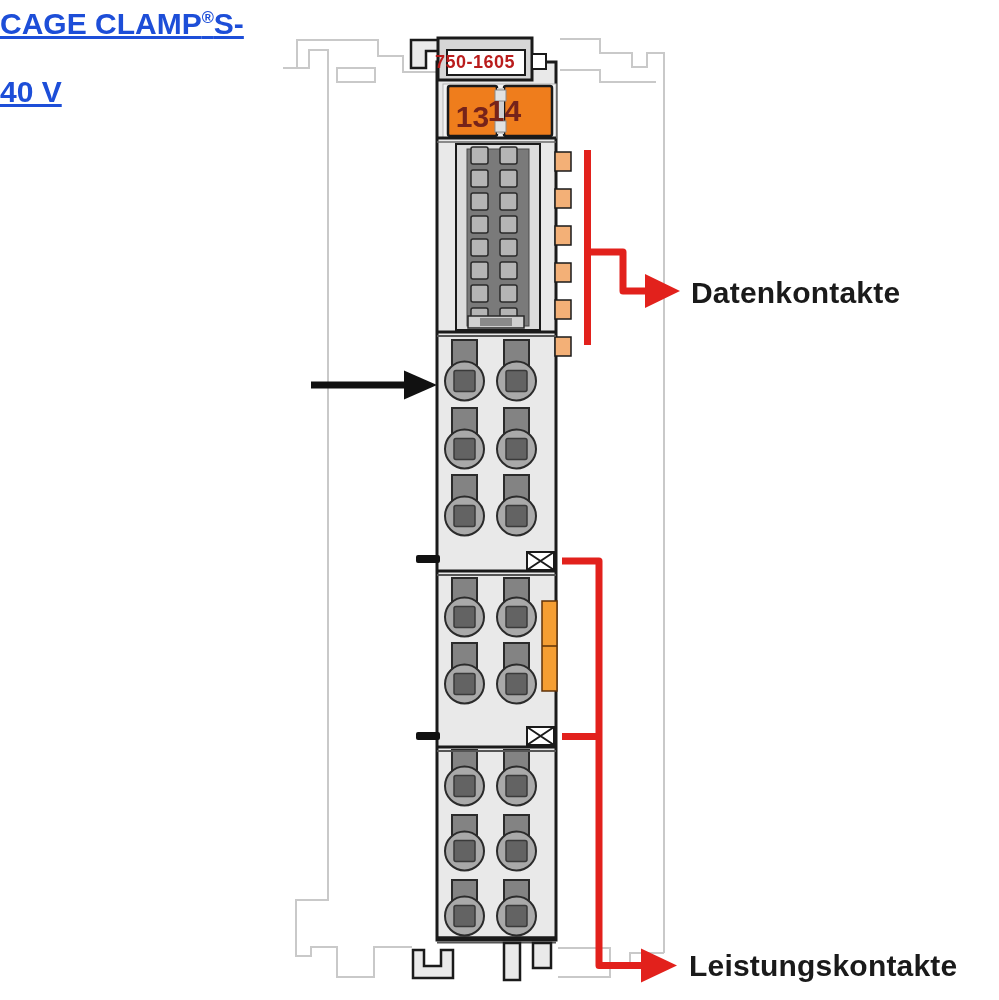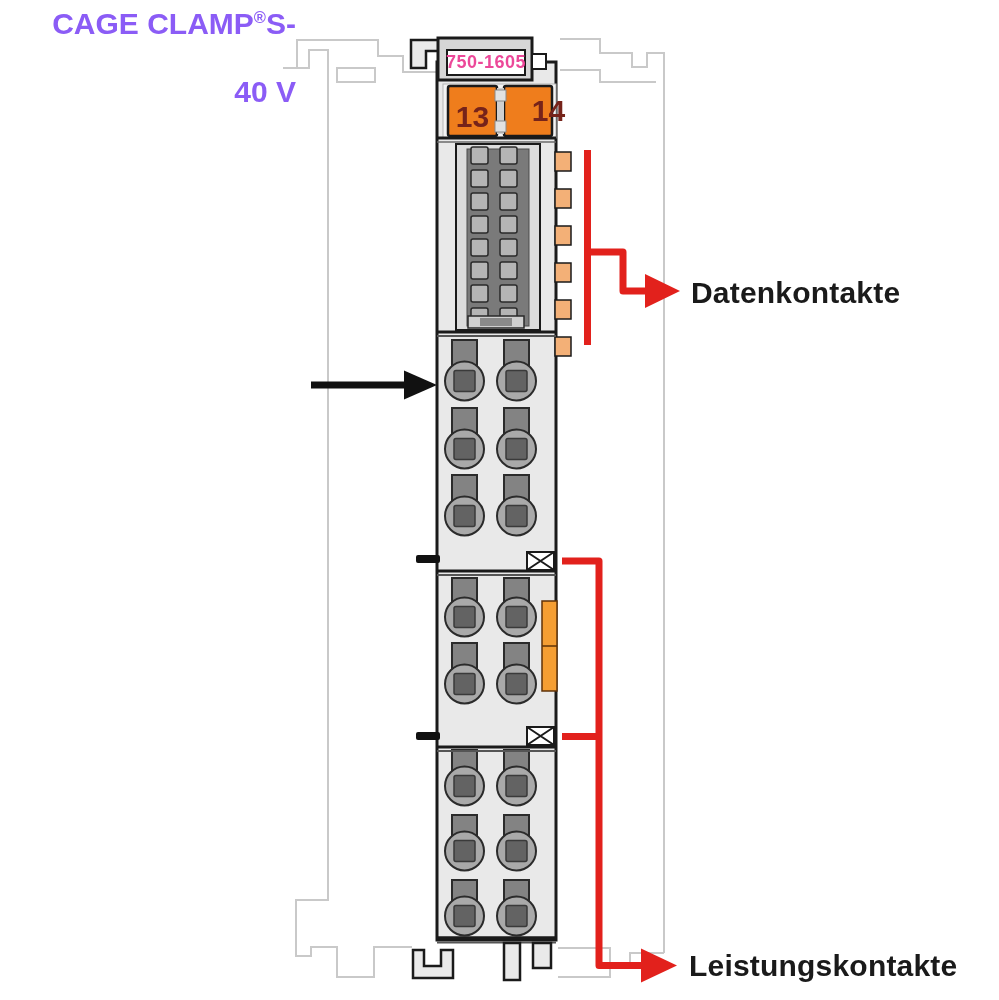--- a/index.html
+++ b/index.html
@@ -3,30 +3,30 @@
 <meta charset="utf-8">
 <style>
   html,body{margin:0;padding:0;background:#ffffff;}
   #stage{
     position:relative;width:999px;height:1000px;background:#ffffff;overflow:hidden;
     font-family:"Liberation Sans", sans-serif;
   }
   #stage svg{position:absolute;left:0;top:0;}
   .lbl{position:absolute;color:#1a1a1a;font-weight:bold;white-space:nowrap;}
   .annot{font-size:30px;line-height:32px;letter-spacing:0.2px;}
-  #cage-label{left:0;top:362px;width:296px;text-align:right;font-size:30px;line-height:34px;font-weight:bold;color:#8b5cf6;}
+  #cage-label{left:0;top:362px;width:296px;font-size:30px;line-height:34px;font-weight:bold;color:#1d4ed8;text-decoration:underline;}
   #cage-label sup{font-size:0.55em;vertical-align:super;}
   #daten-label{left:691px;top:277px;}
   #leistung-label{left:689px;top:950px;}
-  #model-label{left:447px;top:50px;width:78px;height:25px;display:flex;align-items:center;justify-content:center;
-    font-size:18px;font-weight:bold;color:#ec4899;letter-spacing:0.5px;}
+  #model-label{left:447px;top:50px;width:56px;height:25px;display:flex;align-items:center;justify-content:center;
+    font-size:18px;font-weight:bold;color:#b91c1c;letter-spacing:0.5px;}
   .termnum{width:49px;height:50px;display:flex;align-items:center;justify-content:center;
     font-size:30px;font-weight:bold;color:#76231a;}
   #t13{left:448px;top:92px;position:absolute;}
-  #t14{left:524px;top:86px;position:absolute;width:49px;}
+  #t14{left:480px;top:86px;position:absolute;width:49px;}
   
   .neighbor{stroke:var(--neighbor_outline,#c9c9c9);stroke-width:2;fill:none;}
   .dark{stroke:var(--outline_dark,#1a1a1a);}
   .bodyfill{fill:var(--body_gray,#e9e9e9);}
   .redln{stroke:var(--accent_red,#e2211c);stroke-width:7;fill:none;stroke-linejoin:round;}
   .redfill{fill:var(--accent_red,#e2211c);}
   .torange{fill:var(--terminal_orange,#ef7d1c);}
   .taborange{fill:var(--tab_orange,#f3b077);}
   .latchorange{fill:var(--latch_orange,#f59e33);}
 </style>

